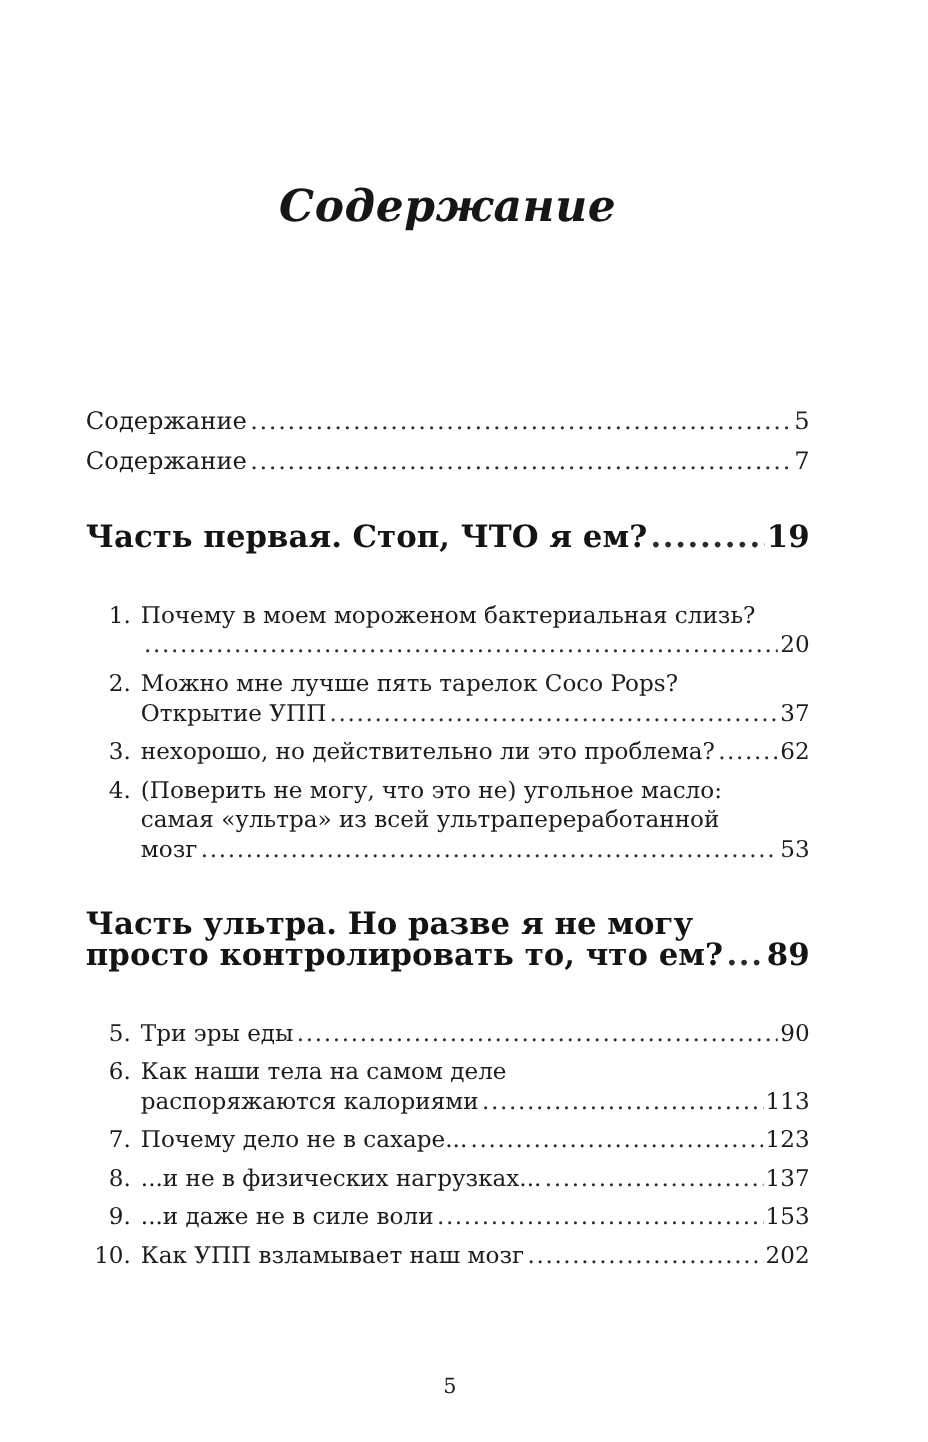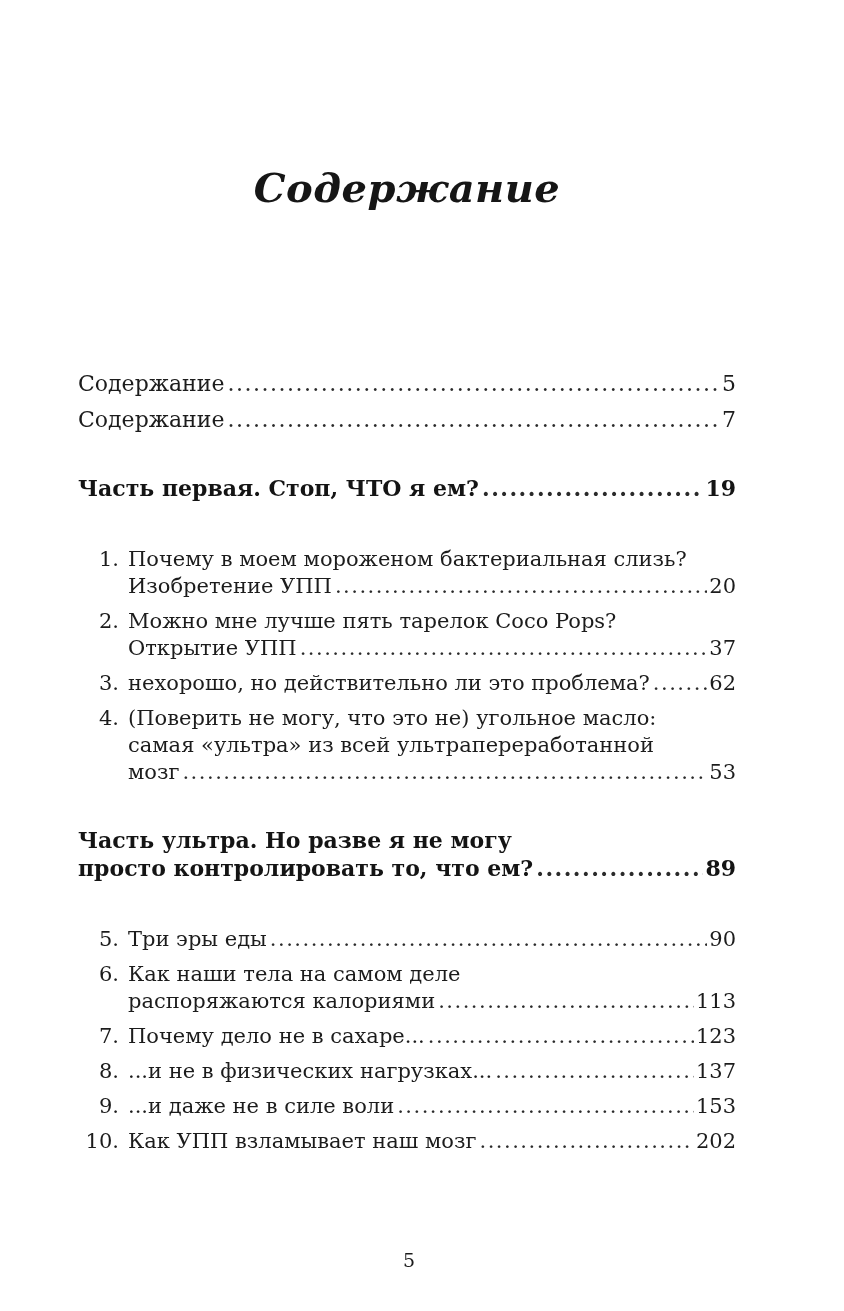--- a/index.html
+++ b/index.html
@@ -36,21 +36,21 @@
 
   .entry { display: flex; }
 
   .entry.top {
     font-size: 22px;
     line-height: 28px;
     margin-bottom: 8px;
   }
 
   .entry.part {
-    font-size: 22px;
+    font-size: 28px;
     line-height: 28px;
     font-weight: 700;
     margin-top: 40px;
     margin-bottom: 44px;
     color: #141414;
   }
 
   .entry.chapter {
     font-size: 21px;
     line-height: 27px;
@@ -134,21 +134,20 @@
             </div>
           </div>
         </div>
         <div class="entry chapter">
           <span class="num">1.</span>
           <div class="entry-body">
             <div class="line">
               <span class="text">Почему в моем мороженом бактериальная слизь?</span>
             </div>
             <div class="line">
-              <span class="text">Изобретение УПП</span>
               <span class="leader"></span>
               <span class="pagenum">20</span>
             </div>
           </div>
         </div>
         <div class="entry chapter">
           <span class="num">2.</span>
           <div class="entry-body">
             <div class="line">
               <span class="text">Можно мне лучше пять тарелок Coco Pops?</span>

